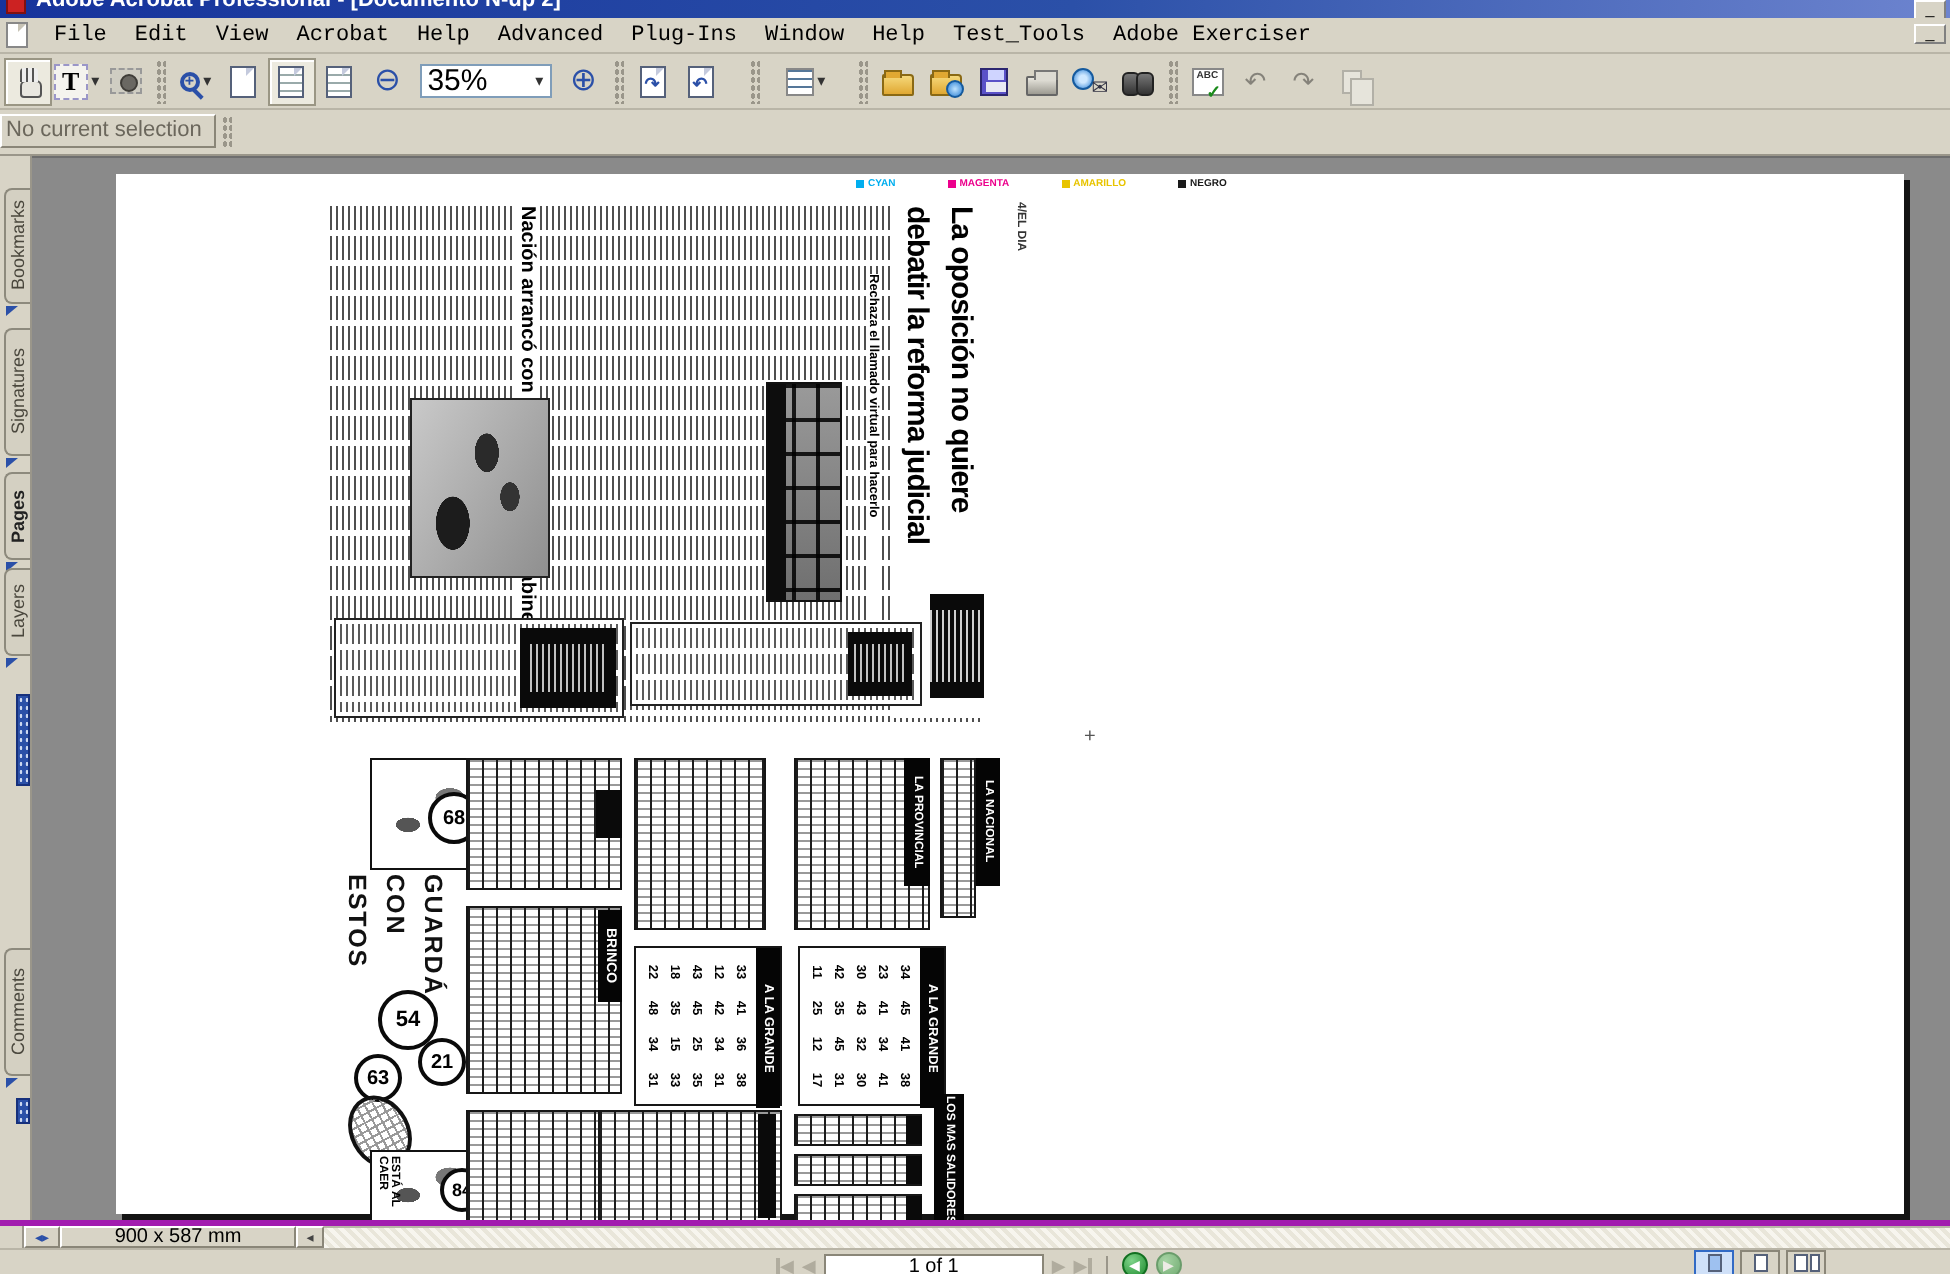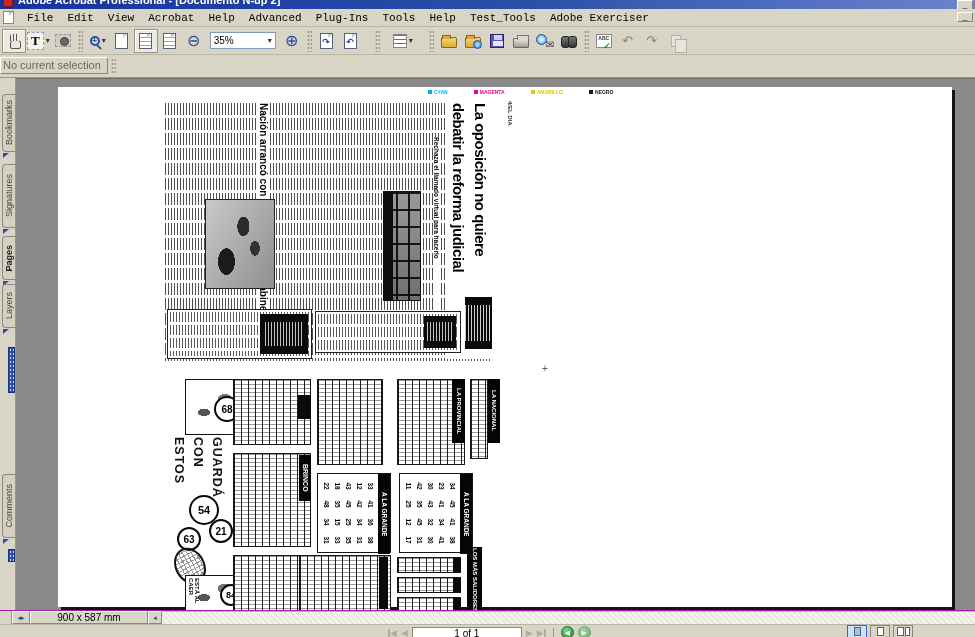--- a/index.html
+++ b/index.html
@@ -43,21 +43,21 @@
   .i-mag::after { content:""; position:absolute; right:-4px; bottom:-4px; width:6px; height:2px; background:#2b50a8; transform:rotate(45deg); }
   
   .i-page { width:13px; height:16px; background:#fff; border:1px solid #55617a; position:relative; }
   .i-page::after { content:""; position:absolute; right:0; top:0; border-left:4px solid #c4cadd; border-bottom:4px solid transparent; }
   .i-page.lines { background-image:repeating-linear-gradient(180deg,transparent 0 3px,#9aa 3px 4px); }
   .i-page .arr { position:absolute; left:1px; top:3px; font-size:9px; color:#2b50a8; font-weight:bold; }
   
   .zoomcircle { font-size:16px; color:#2b50a8; line-height:1; }
   
   .combo { width:66px; height:17px; background:#fff; border:1px solid #7f9db9; display:flex; align-items:center; padding:0 3px; margin:0 4px; }
-  .combo .val { flex:1; font-size:10px; }
+  .combo .val { flex:1; font-size:15px; }
   .combo .dd { margin-left:3px; }
   
   .i-list { width:14px; height:14px; background:#fff; border:1px solid #888; background-image:repeating-linear-gradient(180deg,#579 0 1px,transparent 1px 4px); }
   
   .i-folder { width:16px; height:11px; background:linear-gradient(#f5d87a,#e0a832); border:1px solid #8a6914; border-radius:1px 2px 1px 1px; position:relative; margin-top:3px; }
   .i-folder::before { content:""; position:absolute; left:0; top:-3px; width:7px; height:3px; background:#e0a832; border:1px solid #8a6914; border-bottom:none; }
   .i-folder.web::after { content:""; position:absolute; right:-2px; bottom:-2px; width:7px; height:7px; border-radius:50%; background:radial-gradient(#bfe3ff,#2a7fd4); border:1px solid #155a9e; }
   
   .i-save { width:14px; height:14px; background:#5a51c8; border:1px solid #2c2670; position:relative; }
   .i-save::before { content:""; position:absolute; left:3px; top:0; width:8px; height:5px; background:#cfd4ff; }
@@ -159,21 +159,21 @@
        repeating-linear-gradient(90deg, #1c1c1c 0 1px, transparent 1px 7px),
        repeating-linear-gradient(180deg, rgba(0,0,0,.4) 0 1px, transparent 1px 4px); }
   .hbar { position:absolute; background:#050505; color:#fff; display:flex; align-items:center; justify-content:center; }
   .hbar .vt { font-weight:bold; white-space:nowrap; overflow:hidden; }
   .grande { position:absolute; border:1px solid #161616; background:#fff; }
   .grande-grid { position:absolute; left:3px; top:3px; right:14px; bottom:3px; display:grid; grid-template-columns:repeat(5,1fr); grid-auto-rows:1fr; }
   .grande-grid span { font-size:6.5px; font-weight:bold; display:flex; align-items:center; justify-content:center; transform:rotate(90deg); }
   .chipS { position:absolute; background:#0a0a0a; }
 
   
-  .hscrollrow { height:14px; background:#d8d4c6; border-top:1px solid #a21caf; display:flex; align-items:stretch; flex:0 0 auto; }
+  .hscrollrow { height:14px; background:#d8d4c6; border-top:3px solid #a21caf; display:flex; align-items:stretch; flex:0 0 auto; }
   .corner { width:12px; background:#d8d4c6; border-right:1px solid #9a968a; }
   .splitbtn { width:18px; display:flex; align-items:center; justify-content:center; font-size:7px; color:#2b50a8; background:#d8d4c6; border:1px solid; border-color:#fff #8a8678 #8a8678 #fff; }
   .sizebox { width:118px; display:flex; align-items:center; justify-content:center; font-size:10px; background:#d8d4c6; border:1px solid; border-color:#fff #8a8678 #8a8678 #fff; }
   .scrollarrow { width:14px; display:flex; align-items:center; justify-content:center; font-size:7px; color:#444; background:#d8d4c6; border:1px solid; border-color:#fff #8a8678 #8a8678 #fff; }
   .scrolltrack { flex:1; background:repeating-linear-gradient(45deg,#f7f5ee 0 2px,#e9e6da 2px 4px); border-top:1px solid #b9b5a7; }
 
   .statusbar { height:13px; background:#d8d4c6; position:relative; flex:0 0 auto; border-top:1px solid #b9b5a7; }
   .navcluster { position:absolute; left:388px; top:1px; display:flex; align-items:center; gap:4px; }
   .navbtn { color:#b0ac9e; font-size:9px; display:flex; align-items:center; }
   .navbtn .bar { width:2px; height:8px; background:#b0ac9e; }
@@ -202,21 +202,21 @@
   <div class="menubar">
     <div class="docicon"></div>
     <div id="menu-items" style="display:flex;">
         <div class="menu-item">File</div>
         <div class="menu-item">Edit</div>
         <div class="menu-item">View</div>
         <div class="menu-item">Acrobat</div>
         <div class="menu-item">Help</div>
         <div class="menu-item">Advanced</div>
         <div class="menu-item">Plug-Ins</div>
-        <div class="menu-item">Tools</div>
+        <div class="menu-item">Window</div>
         <div class="menu-item">Help</div>
         <div class="menu-item">Test_Tools</div>
         <div class="menu-item">Adobe Exerciser</div>
       </div>
     <div class="winbtn">_</div>
   </div>
 
   <div class="toolbar">
     <div class="tbtn pressed">
         <span class="i-hand"></span>

